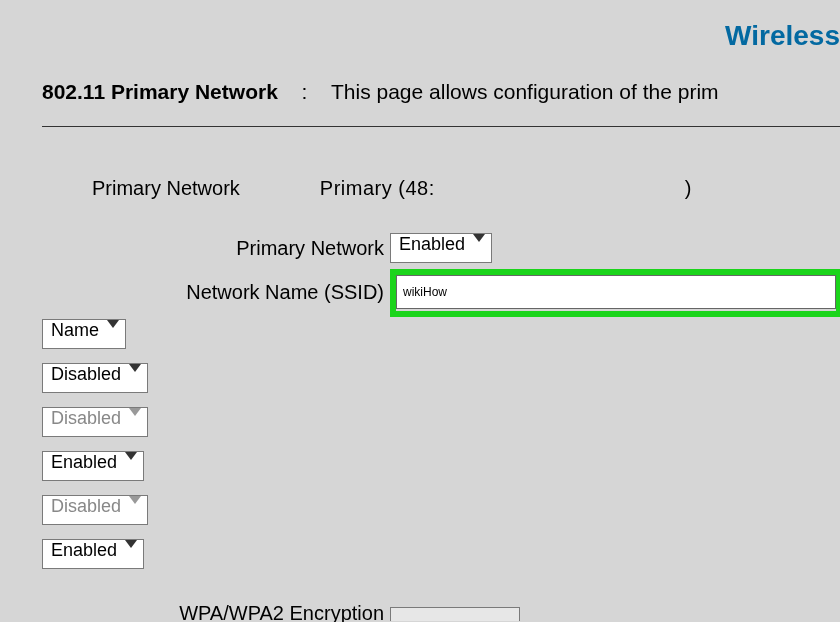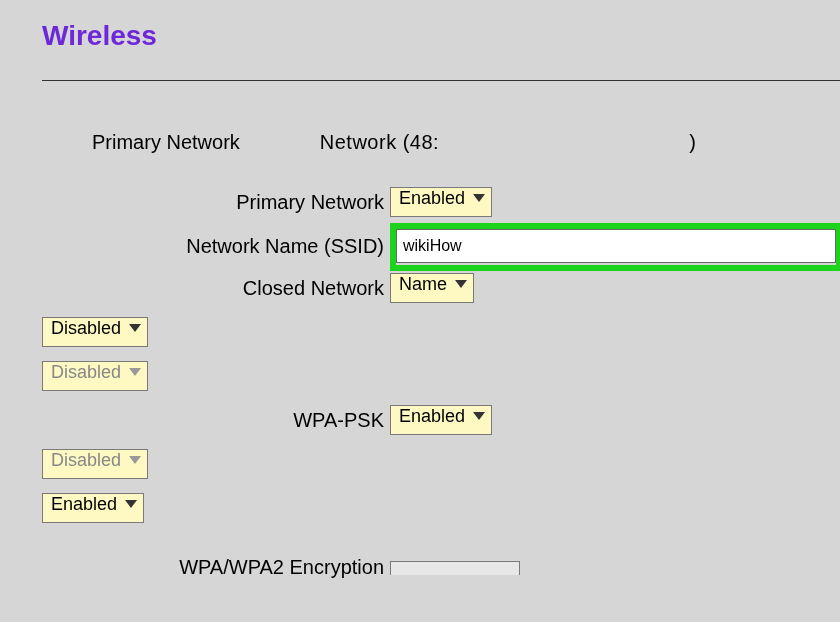--- a/index.html
+++ b/index.html
@@ -14,22 +14,23 @@
       height: 622px;
       overflow: hidden;
       position: relative;
     }
     .content {
       padding: 20px 0 0 42px;
     }
     h1 {
       font-size: 28px;
       font-weight: bold;
-      color: #6d28d9;
+      color: #0369a1;
       margin-bottom: 28px;
+      text-align: right;
     }
     .subtitle {
       font-size: 21px;
       color: #000;
       margin-bottom: 22px;
       white-space: nowrap;
     }
     .subtitle .bold {
       font-weight: bold;
     }
@@ -69,22 +70,21 @@
     }
     .form-label {
       text-align: right;
       font-size: 20px;
       color: #000;
       width: 348px;
       padding-right: 6px;
     }
     .select-wrap {
       display: inline-flex;
-      align-items: center;
-      background: #fef9c3;
+      background: #ffffff;
       border: 1px solid #7a7a7a;
       height: 30px;
       padding: 0 6px 8px 8px;
       font-size: 18px;
       color: #000;
       cursor: pointer;
     }
     .select-wrap.disabled {
       color: #888;
       cursor: default;
@@ -114,21 +114,21 @@
       height: 48px;
       border: 6px solid #1bd41b;
       pointer-events: none;
       box-sizing: border-box;
     }
     .text-input {
       width: 440px;
       height: 34px;
       border: 1px solid #666;
       background: #fff;
-      font-size: 16px;
+      font-size: 12px;
       padding: 2px 6px;
       font-family: Verdana, Geneva, sans-serif;
       margin-left: 6px;
     }
     .bottom-cut {
       margin-top: 30px;
       display: flex;
       align-items: center;
     }
     .bottom-label {
@@ -149,45 +149,47 @@
       overflow: hidden;
     }
   </style>
 </head>
 <body>
 
 <div class="content">
 
   <h1>Wireless</h1>
 
+  <div class="subtitle">
+    <span class="bold">802.11 Primary Network</span><span class="sep">&nbsp;&nbsp;:&nbsp;&nbsp;</span><span>This page allows configuration of the prim</span>
+  </div>
 
   <hr>
 
   <div class="summary-row">
     <span class="summary-label">Primary Network</span>
-    <span class="summary-value">Network (48:</span>
+    <span class="summary-value">Primary (48:</span>
     <span class="summary-paren">)</span>
   </div>
 
   <div class="form-row">
     <div class="form-label">Primary Network</div>
     <div class="select-wrap">
       <span class="select-text">Enabled</span>
       <span class="caret"></span>
     </div>
   </div>
 
   <div class="form-row highlight-row">
     <div class="form-label">Network Name (SSID)</div>
     <input type="text" class="text-input" value="wikiHow" style="">
     <div class="highlight-box"></div>
   </div>
 
   <div class="form-row">
-    <div class="form-label">Closed Network</div>
     <div class="select-wrap">
       <span class="select-text">Name</span>
       <span class="caret"></span>
     </div>
   </div>
 
   <div class="form-row">
     <div class="select-wrap">
       <span class="select-text">Disabled</span>
       <span class="caret"></span>
@@ -195,21 +197,20 @@
   </div>
 
   <div class="form-row">
     <div class="select-wrap disabled">
       <span class="select-text">Disabled</span>
       <span class="caret"></span>
     </div>
   </div>
 
   <div class="form-row">
-    <div class="form-label">WPA-PSK</div>
     <div class="select-wrap">
       <span class="select-text">Enabled</span>
       <span class="caret"></span>
     </div>
   </div>
 
   <div class="form-row">
     <div class="select-wrap disabled">
       <span class="select-text">Disabled</span>
       <span class="caret"></span>

